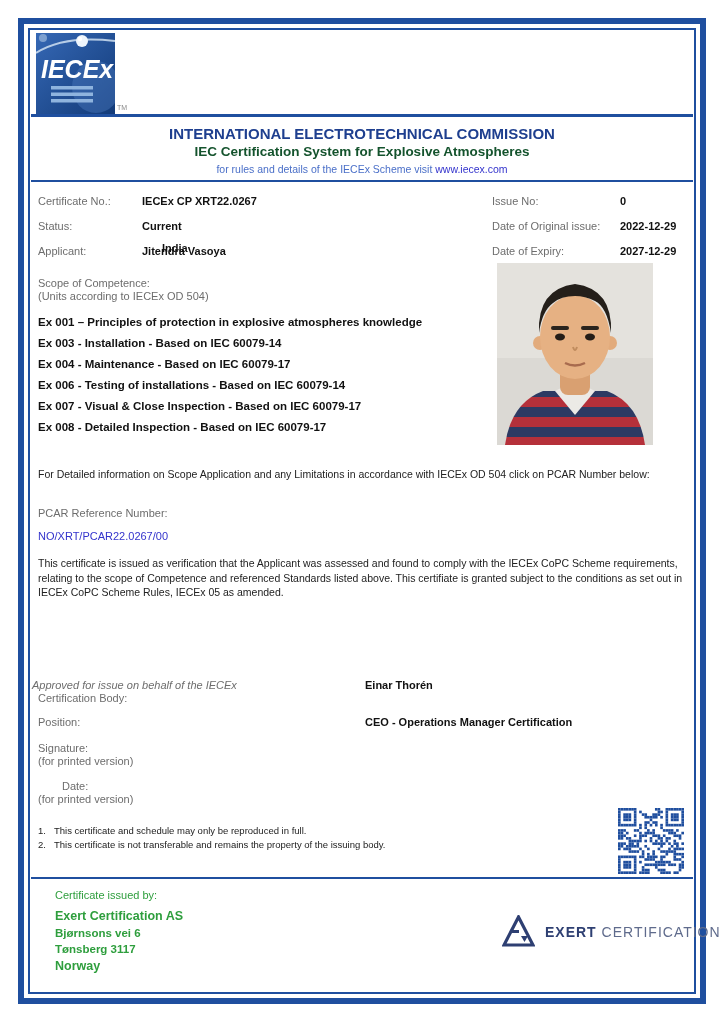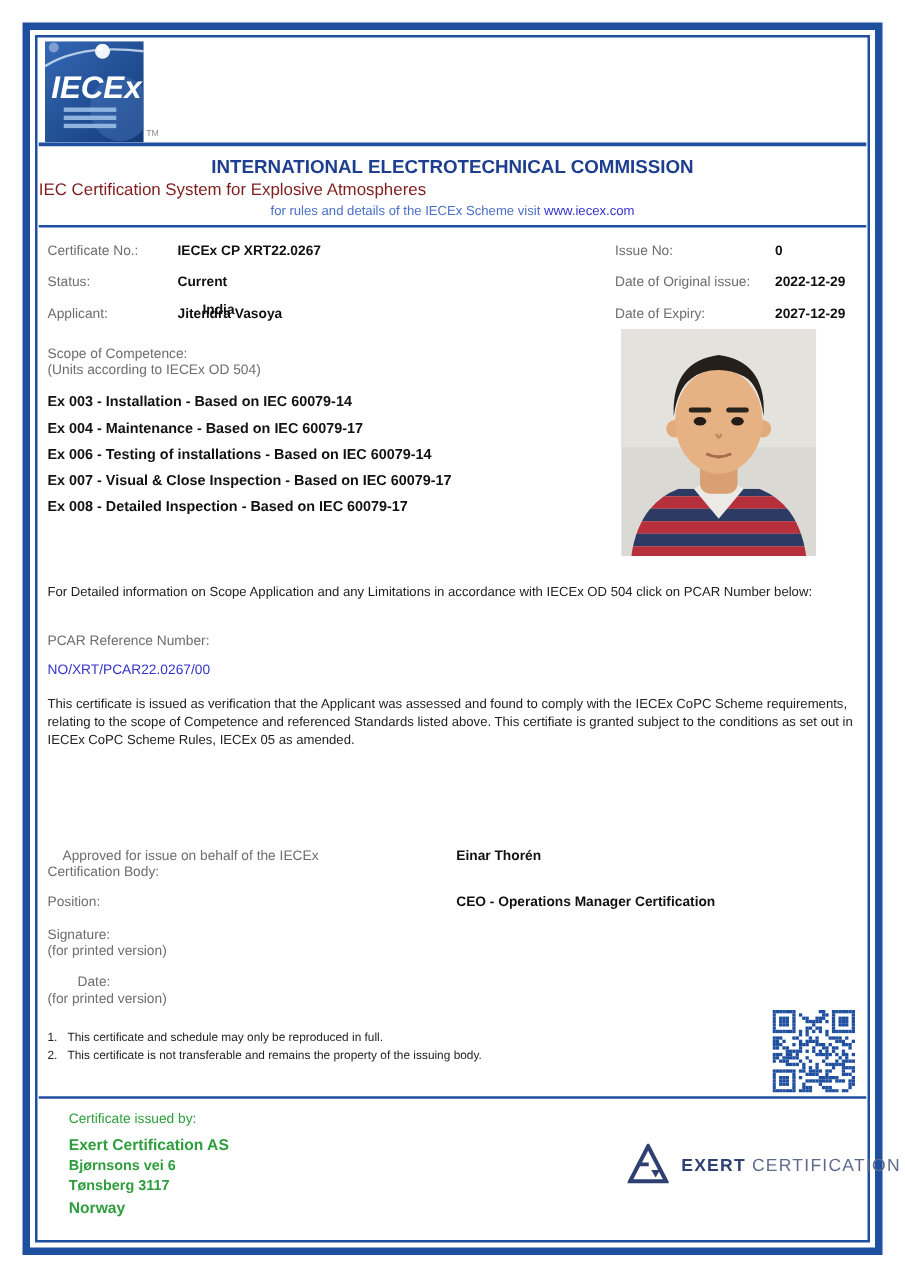--- a/index.html
+++ b/index.html
@@ -15,22 +15,22 @@
   .abs { position:absolute; }
   .hrule { position:absolute; left:31px; right:31px; background:#1f4f9f; }
 
   
   .iecex-logo { left:36px; top:33px; width:79px; height:81px; }
   .logo-tm { left:117px; top:104px; font-size:7px; color:#8a8a8a; }
   .cert-title { left:130px; right:36px; top:38px; text-align:center;
     font-size:25px; font-weight:bold; color:#1a5cad; line-height:34px; }
   .org1 { left:31px; right:31px; top:125px; text-align:center;
     font-size:15px; font-weight:bold; color:#1e3f8f; }
-  .org2 { left:31px; right:31px; top:144px; 
-    font-size:13.5px; font-weight:normal; color:#7f1d1d; }
+  .org2 { left:31px; right:31px; top:144px; text-align:center;
+    font-size:13.5px; font-weight:bold; color:#14532d; }
   .rules { left:31px; right:31px; top:163px; text-align:center;
     font-size:10.5px; color:#4a6fc8; }
   a.link { color:#3333cc; text-decoration:none; cursor:pointer; }
 
   
   .lbl { color:#6d6d6d; font-size:11px; }
   .val { color:#111; font-size:11px; font-weight:bold; }
   .c-lbl { left:38px; } .c-val { left:142px; }
   .r-lbl { left:492px; } .r-val { left:620px; }
 
@@ -143,33 +143,34 @@
       <ellipse cx="63" cy="74" rx="5" ry="3.4" fill="#241d17"></ellipse>
       <ellipse cx="93" cy="74" rx="5" ry="3.4" fill="#241d17"></ellipse>
       <path d="M76 84 Q 78 90 80 84" stroke="#c08c5e" stroke-width="2" fill="none"></path>
       <path d="M68 100 Q 78 105 88 100" stroke="#a86b4e" stroke-width="2.4" fill="none"></path>
     </svg>
   </div>
 
   <span class="abs lbl" style="left:38px;top:277px;">Scope of Competence:</span>
   <span class="abs lbl" style="left:38px;top:290px;">(Units according to IECEx OD 504)</span>
   <div class="abs scope-items">
+    <div class="scope-item">Ex 001 – Principles of protection in explosive atmospheres knowledge</div>
     <div class="scope-item">Ex 003 - Installation - Based on IEC 60079-14</div>
     <div class="scope-item">Ex 004 - Maintenance - Based on IEC 60079-17</div>
     <div class="scope-item">Ex 006 - Testing of installations - Based on IEC 60079-14</div>
     <div class="scope-item">Ex 007 - Visual &amp; Close Inspection - Based on IEC 60079-17</div>
     <div class="scope-item">Ex 008 - Detailed Inspection - Based on IEC 60079-17</div>
   </div>
 
   <div class="abs info-text">For Detailed information on Scope Application and any Limitations in accordance with IECEx OD 504 click on PCAR Number below:</div>
   <span class="abs lbl" style="left:38px;top:507px;">PCAR Reference Number:</span>
   <a class="abs link" style="left:38px;top:530px;font-size:11px;">NO/XRT/PCAR22.0267/00</a>
   <div class="abs statement">This certificate is issued as verification that the Applicant was assessed and found to comply with the IECEx CoPC Scheme requirements, relating to the scope of Competence and referenced Standards listed above. This certifiate is granted subject to the conditions as set out in IECEx CoPC Scheme Rules, IECEx 05 as amended.</div>
 
-  <span class="abs lbl" style="left:50px;top:679px;">Approved for issue on behalf of the IECEx</span>
+  <span class="abs lbl" style="left:32px;top:679px;font-style:italic;">Approved for issue on behalf of the IECEx</span>
   <span class="abs lbl" style="left:38px;top:692px;">Certification Body:</span>
   <span class="abs val" style="left:365px;top:679px;">Einar Thorén</span>
 
   <span class="abs lbl" style="left:38px;top:716px;">Position:</span>
   <span class="abs val" style="left:365px;top:716px;">CEO - Operations Manager Certification</span>
 
   <span class="abs lbl" style="left:38px;top:742px;">Signature:</span>
   <span class="abs lbl" style="left:38px;top:755px;">(for printed version)</span>
 
   <span class="abs lbl" style="left:38px;top:780px;padding-left:24px;">Date:</span>

